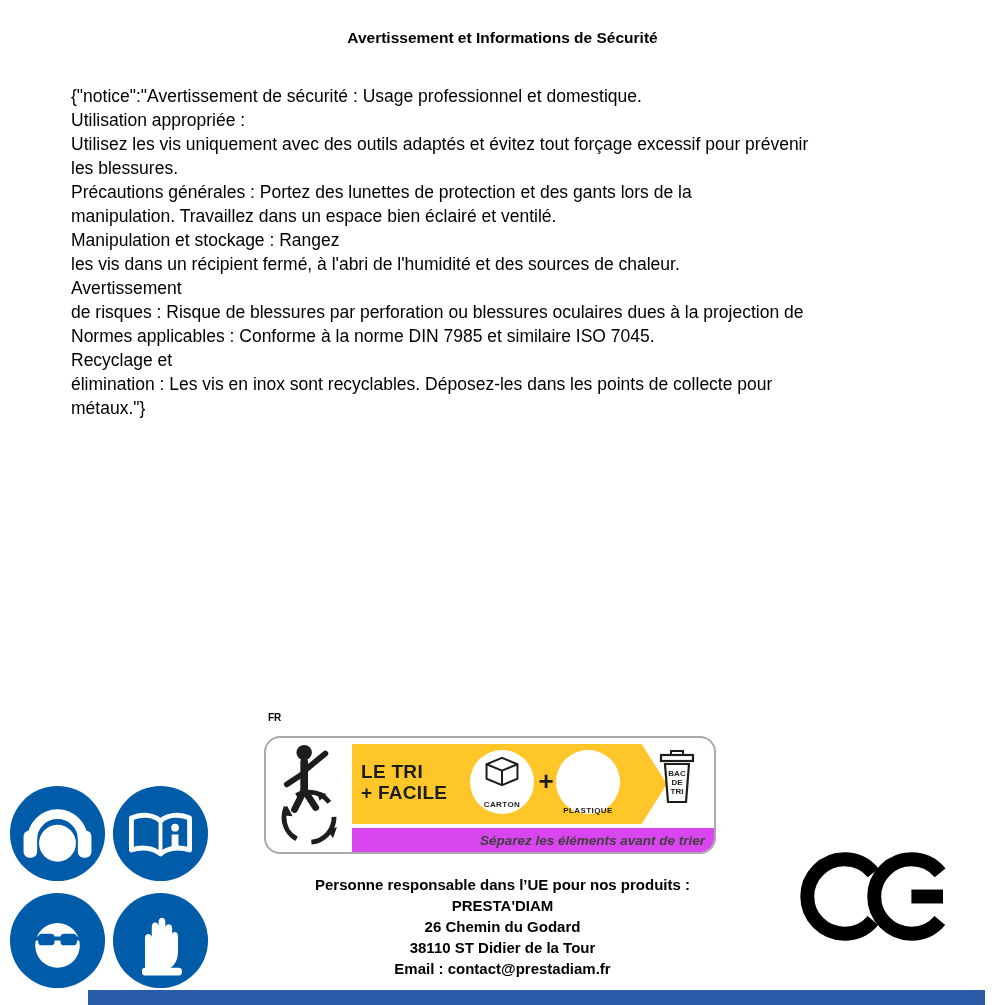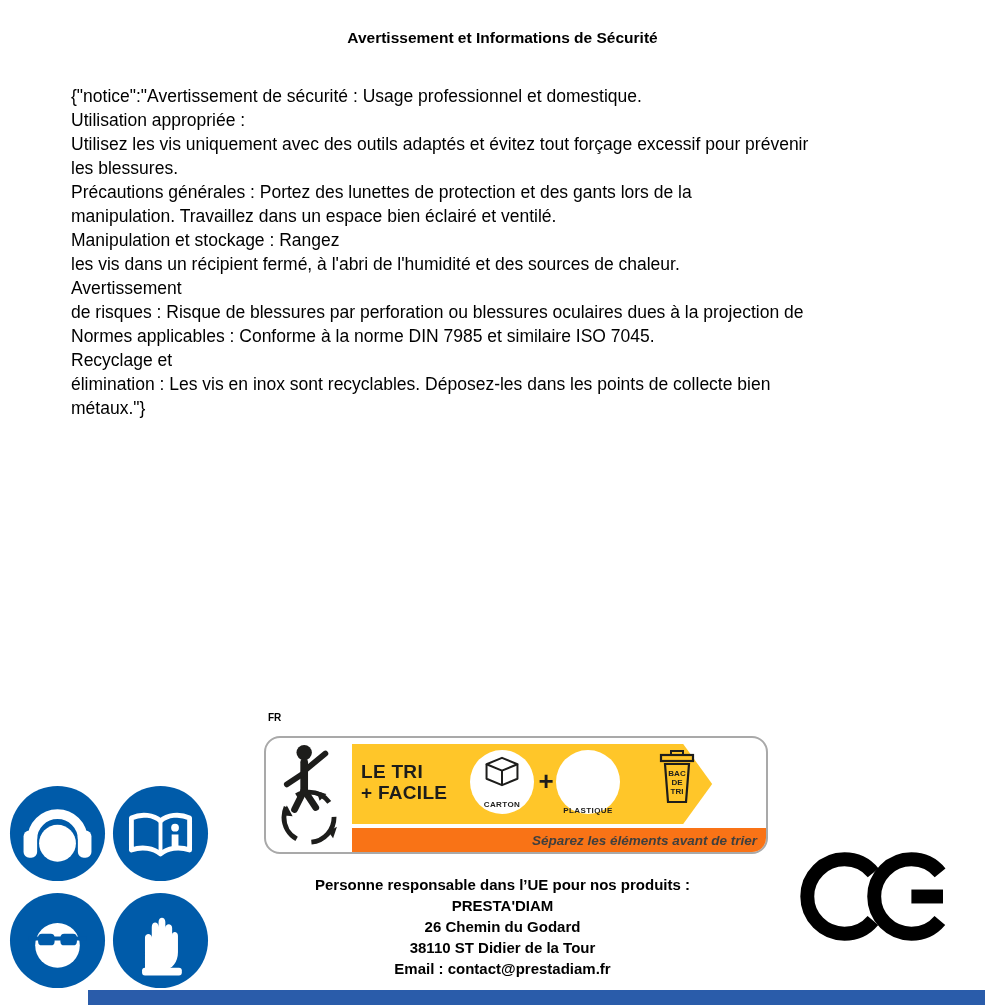--- a/index.html
+++ b/index.html
@@ -8,40 +8,40 @@
 
   .title{position:absolute;top:29px;left:0;width:100%;text-align:center;
          font-size:15.5px;font-weight:bold;}
 
   .notice{position:absolute;left:71px;top:84px;width:910px;font-size:17.5px;line-height:24px;}
   .notice div{white-space:pre;}
 
   .fr-label{position:absolute;left:268px;top:712px;font-size:10px;font-weight:bold;}
 
   
-  .tri-card{position:absolute;left:264px;top:736px;width:504px;height:118px;
+  .tri-card{position:absolute;left:264px;top:736px;width:452px;height:118px;
             border:2px solid #a9a9a9;border-radius:16px;background:#fff;
             box-sizing:border-box;display:flex;overflow:hidden;}
   .tri-left{width:86px;display:flex;align-items:center;justify-content:center;}
   .tri-right{position:relative;flex:1;}
   .tri-band{position:absolute;left:0;top:6px;height:80px;width:100%;background:#FFC629;
             clip-path:polygon(0 0,80% 0,87% 50%,80% 100%,0 100%);}
   .brand{position:absolute;left:9px;top:23px;font-size:19px;font-weight:bold;
          color:#1d1d1b;line-height:21px;letter-spacing:.3px;}
   .mat-circle{position:absolute;top:12px;width:64px;height:64px;border-radius:50%;
               background:#fff;display:flex;flex-direction:column;align-items:center;
               justify-content:center;}
   .mat-circle.carton{left:118px;}
   .mat-circle.plastique{left:204px;gap:45px;}
   .mat-label{font-size:8px;font-weight:bold;color:#1d1d1b;letter-spacing:.4px;margin-top:12px;}
   .plus{position:absolute;left:184px;top:28px;width:20px;text-align:center;
         font-size:26px;font-weight:bold;color:#1d1d1b;}
   .bin{position:absolute;left:305px;top:11px;width:40px;height:56px;}
   .bin-txt{font-family:"Liberation Sans",sans-serif;font-size:8px;font-weight:bold;fill:#1d1d1b;}
-  .tri-strip{position:absolute;left:0;right:0;bottom:0;height:24px;background:#f97316;
+  .tri-strip{position:absolute;left:0;right:0;bottom:0;height:24px;background:#d946ef;
              display:flex;align-items:center;justify-content:flex-end;padding-right:9px;
              font-size:13.5px;font-weight:bold;font-style:italic;color:#3f3f3e;
              box-sizing:border-box;}
 
   
   .address{position:absolute;left:0;top:874px;width:1005px;text-align:center;
            font-size:15px;font-weight:bold;line-height:21px;}
 
   
   .sign{position:absolute;width:97px;height:97px;}
@@ -67,21 +67,21 @@
     <div>Utilisez les vis uniquement avec des outils adaptés et évitez tout forçage excessif pour prévenir</div>
     <div>les blessures.</div>
     <div>Précautions générales : Portez des lunettes de protection et des gants lors de la</div>
     <div>manipulation. Travaillez dans un espace bien éclairé et ventilé.</div>
     <div>Manipulation et stockage : Rangez</div>
     <div>les vis dans un récipient fermé, à l'abri de l'humidité et des sources de chaleur.</div>
     <div>Avertissement</div>
     <div>de risques : Risque de blessures par perforation ou blessures oculaires dues à la projection de</div>
     <div>Normes applicables : Conforme à la norme DIN 7985 et similaire ISO 7045.</div>
     <div>Recyclage et</div>
-    <div>élimination : Les vis en inox sont recyclables. Déposez-les dans les points de collecte bien</div>
+    <div>élimination : Les vis en inox sont recyclables. Déposez-les dans les points de collecte pour</div>
     <div>métaux."}</div>
   </div>
 
   <div class="fr-label">FR</div>
 
   <div class="tri-card">
     <div class="tri-left">
       <svg width="68" height="106" viewBox="0 0 70 110">
         <circle cx="30" cy="11" r="8" fill="#1d1d1b"></circle>
         <path d="M30 21 L30 50" stroke="#1d1d1b" stroke-width="8" stroke-linecap="round" fill="none"></path>

